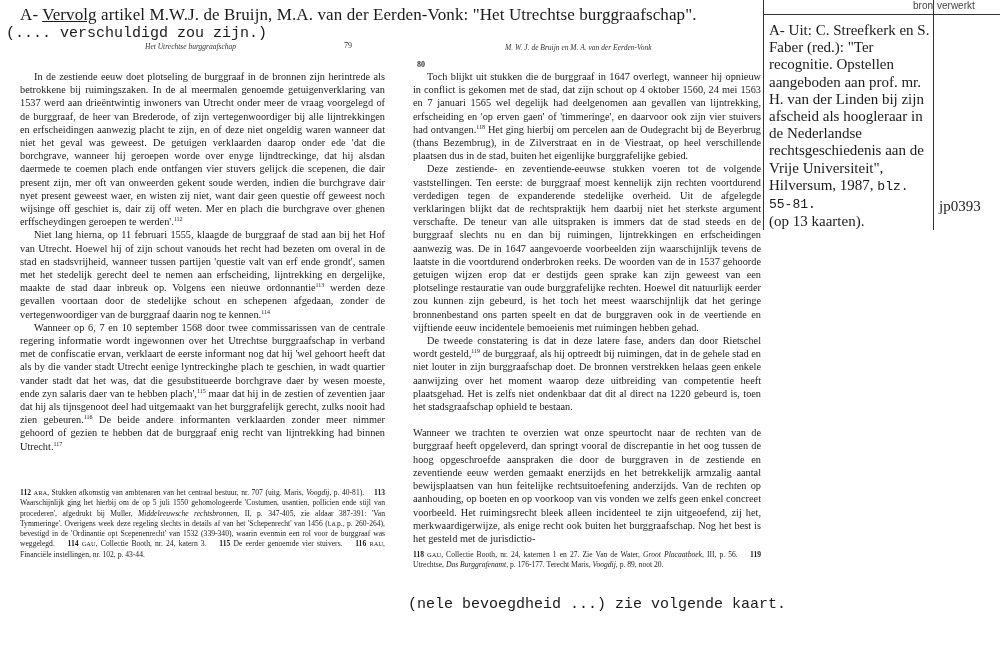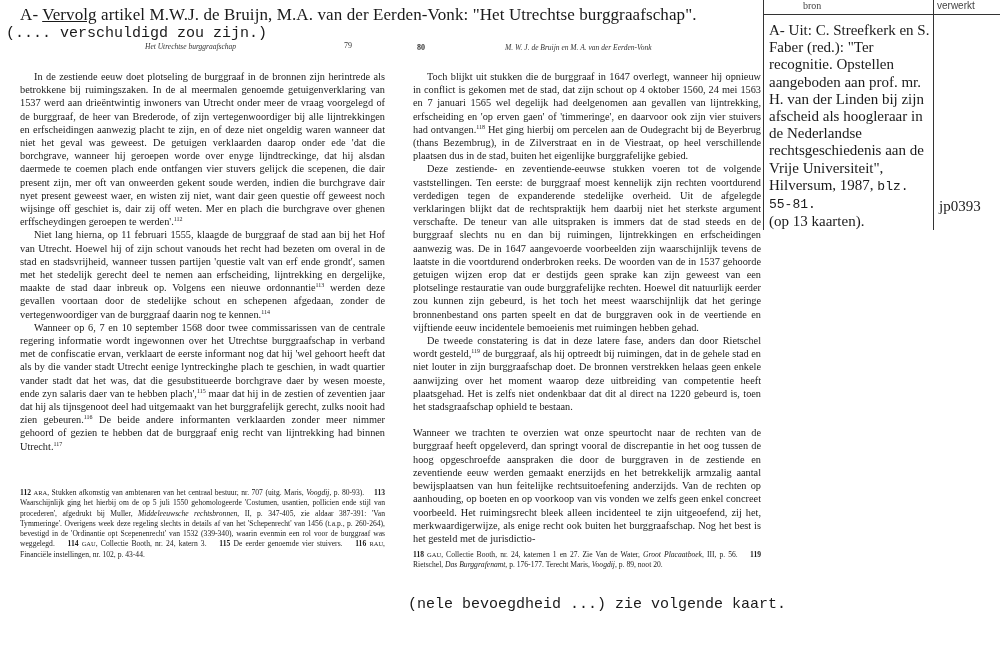--- a/index.html
+++ b/index.html
@@ -38,22 +38,22 @@
     position: absolute; left: 408px; top: 596px; font-size: 15px; white-space: nowrap;
   }
   
   #card-panel {
     position: absolute; left: 763px; top: 0; width: 237px; height: 230px;
   }
   #panel-vline-left { position: absolute; left: 0; top: 0; width: 1px; height: 230px; background: #333; }
   #panel-vline-mid { position: absolute; left: 170px; top: 0; width: 1px; height: 230px; background: #333; }
   #panel-hline { position: absolute; left: 0; top: 14px; width: 237px; height: 1px; background: #333; }
   #hdr-bron {
-    position: absolute; left: 0; top: 0; width: 170px; text-align: left;
-    font-family: Liberation Serif, serif; font-size: 10px; color: #444; margin-left: 40px;
+    position: absolute; left: 0; top: 0; width: 170px; text-align: right;
+    font-family: Liberation Sans, sans-serif; font-size: 10px; color: #444;
   }
   #hdr-verwerkt {
     position: absolute; left: 174px; top: 0; width: 63px; overflow: hidden; white-space: nowrap;
     font-family: "Liberation Sans", "DejaVu Sans", sans-serif; font-size: 10px; color: #444;
   }
   #source-text {
     position: absolute; left: 6px; top: 22px; width: 162px; font-size: 15px; line-height: 17.2px;
   }
   #source-text .typed { font-size: 13px; }
   #card-id { position: absolute; left: 176px; top: 198px; font-size: 15px; }
@@ -69,48 +69,48 @@
 
 <div class="col" style="left:20px; top:70px; width:365px;">
   <p><span>In de zestiende eeuw doet plotseling de burggraaf in de bronnen zijn herintrede als betrokkene bij ruimingszaken. In de al meermalen genoemde getuigenverklaring van 1537 werd aan drieëntwintig inwoners van Utrecht onder meer de vraag voorgelegd of de burggraaf, de heer van Brederode, of zijn vertegenwoordiger bij alle lijntrekkingen en erfscheidingen aanwezig placht te zijn, en of deze niet ongeldig waren wanneer dat niet het geval was geweest. De getuigen verklaarden daarop onder ede 'dat die borchgrave, wanneer hij geroepen worde over enyge lijndtreckinge, dat hij alsdan daermede te coemen plach ende ontfangen vier stuvers gelijck die scepenen, die dair present zijn, mer oft van onweerden gekent soude werden, indien die burchgrave dair nyet present geweest waer, en wisten zij niet, want dair geen questie off geweest noch wijsinge off geschiet is, dair zij off weten. Mer en plach die burchgrave over ghenen erffscheydingen geroepen te werden'.</span><sup>112</sup></p>
   <p><span>Niet lang hierna, op 11 februari 1555, klaagde de burggraaf de stad aan bij het Hof van Utrecht. Hoewel hij of zijn schout vanouds het recht had bezeten om overal in de stad en stadsvrijheid, wanneer tussen partijen 'questie valt van erf ende grondt', samen met het stedelijk gerecht deel te nemen aan erfscheiding, lijntrekking en dergelijke, maakte de stad daar inbreuk op. Volgens een nieuwe ordonnantie</span><sup>113</sup> <span>werden deze gevallen voortaan door de stedelijke schout en schepenen afgedaan, zonder de vertegenwoordiger van de burggraaf daarin nog te kennen.</span><sup>114</sup></p>
   <p><span>Wanneer op 6, 7 en 10 september 1568 door twee commissarissen van de centrale regering informatie wordt ingewonnen over het Utrechtse burggraafschap in verband met de confiscatie ervan, verklaart de eerste informant nog dat hij 'wel gehoort heeft dat als by die vander stadt Utrecht eenige lyntreckinghe plach te geschien, in wadt quartier vander stadt dat het was, dat die gesubstitueerde borchgrave daer by wesen moeste, ende zyn salaris daer van te hebben plach',</span><sup>115</sup> <span>maar dat hij in de zestien of zeventien jaar dat hij als tijnsgenoot deel had uitgemaakt van het burggrafelijk gerecht, zulks nooit had zien gebeuren.</span><sup>116</sup> <span>De beide andere informanten verklaarden zonder meer nimmer gehoord of gezien te hebben dat de burggraaf enig recht van lijntrekking had binnen Utrecht.</span><sup>117</sup></p>
 </div>
 
 <div class="footnotes" style="left:20px; top:488px; width:365px;">
   <p>
     <span class="fn-num">112</span>
-    <span class="sc">ARA</span><span>, Stukken afkomstig van ambtenaren van het centraal bestuur, nr. 707 (uitg. Maris, </span><i>Voogdij</i><span>, p. 80-93).</span>
+    <span class="sc">ARA</span><span>, Stukken afkomstig van ambtenaren van het centraal bestuur, nr. 707 (uitg. Maris, </span><i>Voogdij</i><span>, p. 40-81).</span>
     &nbsp;&nbsp;&nbsp;<span class="fn-num">113</span>
     <span>Waarschijnlijk ging het hierbij om de op 5 juli 1550 gehomologeerde 'Costumen, usantien, pollicien ende stijl van procederen', afgedrukt bij Muller, </span><i>Middeleeuwsche rechtsbronnen</i><span>, II, p. 347-405, zie aldaar 387-391: 'Van Tymmeringe'. Overigens week deze regeling slechts in details af van het 'Schepenrecht' van 1456 (t.a.p., p. 260-264), bevestigd in de 'Ordinantie opt Scepenenrecht' van 1532 (339-340), waarin evenmin een rol voor de burggraaf was weggelegd.</span>
     &nbsp;&nbsp;&nbsp;<span class="fn-num">114</span>
     <span class="sc">GAU</span><span>, Collectie Booth, nr. 24, katern 3.</span>
     &nbsp;&nbsp;&nbsp;<span class="fn-num">115</span>
     <span>De eerder genoemde vier stuivers.</span>
     &nbsp;&nbsp;&nbsp;<span class="fn-num">116</span>
     <span class="sc">RAU</span><span>, Financiële instellingen, nr. 102, p. 43-44.</span>
   </p>
 </div>
 
-<div class="page-num" style="left:417px; top:43px;font-weight:bold;">80</div>
+<div class="page-num" style="left:417px; top:60px;font-weight:bold;">80</div>
 <div class="running-head" style="left:505px; top:43px;">M. W. J. de Bruijn en M. A. van der Eerden-Vonk</div>
 
 <div class="col" style="left:413px; top:70px; width:348px;">
   <p><span>Toch blijkt uit stukken die de burggraaf in 1647 overlegt, wanneer hij opnieuw in conflict is gekomen met de stad, dat zijn schout op 4 oktober 1560, 24 mei 1563 en 7 januari 1565 wel degelijk had deelgenomen aan gevallen van lijntrekking, erfscheiding en 'op erven gaen' of 'timmeringe', en daarvoor ook zijn vier stuivers had ontvangen.</span><sup>118</sup> <span>Het ging hierbij om percelen aan de Oudegracht bij de Beyerbrug (thans Bezembrug), in de Zilverstraat en in de Viestraat, op heel verschillende plaatsen dus in de stad, buiten het eigenlijke burggrafelijke gebied.</span></p>
   <p><span>Deze zestiende- en zeventiende-eeuwse stukken voeren tot de volgende vaststellingen. Ten eerste: de burggraaf moest kennelijk zijn rechten voortdurend verdedigen tegen de expanderende stedelijke overheid. Uit de afgelegde verklaringen blijkt dat de rechtspraktijk hem daarbij niet het sterkste argument verschafte. De teneur van alle uitspraken is immers dat de stad steeds en de burggraaf slechts nu en dan bij ruimingen, lijntrekkingen en erfscheidingen aanwezig was. De in 1647 aangevoerde voorbeelden zijn waarschijnlijk tevens de laatste in die voortdurend onderbroken reeks. De woorden van de in 1537 gehoorde getuigen wijzen erop dat er destijds geen sprake kan zijn geweest van een plotselinge restauratie van oude burggrafelijke rechten. Hoewel dit natuurlijk eerder zou kunnen zijn gebeurd, is het toch het meest waarschijnlijk dat het geringe bronnenbestand ons parten speelt en dat de burggraven ook in de veertiende en vijftiende eeuw incidentele bemoeienis met ruimingen hebben gehad.</span></p>
   <p><span>De tweede constatering is dat in deze latere fase, anders dan door Rietschel wordt gesteld,</span><sup>119</sup> <span>de burggraaf, als hij optreedt bij ruimingen, dat in de gehele stad en niet louter in zijn burggraafschap doet. De bronnen verstrekken helaas geen enkele aanwijzing over het moment waarop deze uitbreiding van competentie heeft plaatsgehad. Het is zelfs niet ondenkbaar dat dit al direct na 1220 gebeurd is, toen het stadsgraafschap ophield te bestaan.</span></p>
   <p class="gap"><span>Wanneer we trachten te overzien wat onze speurtocht naar de rechten van de burggraaf heeft opgeleverd, dan springt vooral de discrepantie in het oog tussen de hoog opgeschroefde aanspraken die door de burggraven in de zestiende en zeventiende eeuw werden gemaakt enerzijds en het betrekkelijk armzalig aantal bewijsplaatsen van hun feitelijke rechtsuitoefening anderzijds. Van de rechten op aanhouding, op boeten en op voorkoop van vis vonden we zelfs geen enkel concreet voorbeeld. Het ruimingsrecht bleek alleen incidenteel te zijn uitgeoefend, zij het, merkwaardigerwijze, als enige recht ook buiten het burggraafschap. Nog het best is het gesteld met de jurisdictio-</span></p>
 </div>
 
 <div class="footnotes" style="left:413px; top:550px; width:348px;">
   <p>
     <span class="fn-num">118</span>
     <span class="sc">GAU</span><span>, Collectie Booth, nr. 24, katernen 1 en 27. Zie Van de Water, </span><i>Groot Placaatboek</i><span>, III, p. 56.</span>
     &nbsp;&nbsp;&nbsp;<span class="fn-num">119</span>
-    <span>Rietschel, </span><i>Das Burggrafenamt</i><span>, p. 176-177. Terecht Maris, </span><i>Voogdij</i><span>, p. 89, noot 20.</span>
+    <span>Utrechtse, </span><i>Das Burggrafenamt</i><span>, p. 176-177. Terecht Maris, </span><i>Voogdij</i><span>, p. 89, noot 20.</span>
   </p>
 </div>
 
 <div id="continuation" class="typed">(nele bevoegdheid ...) zie volgende kaart.</div>
 
 <div id="card-panel">
   <div id="panel-vline-left"></div>
   <div id="panel-vline-mid"></div>
   <div id="panel-hline"></div>
   <div id="hdr-bron">bron</div>

